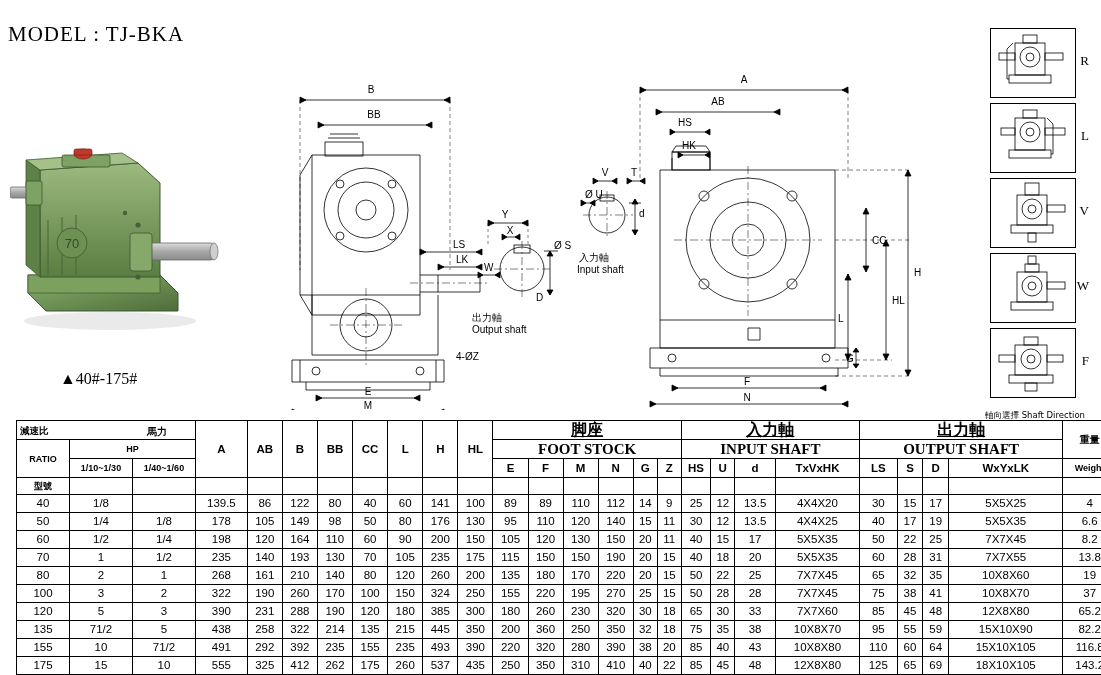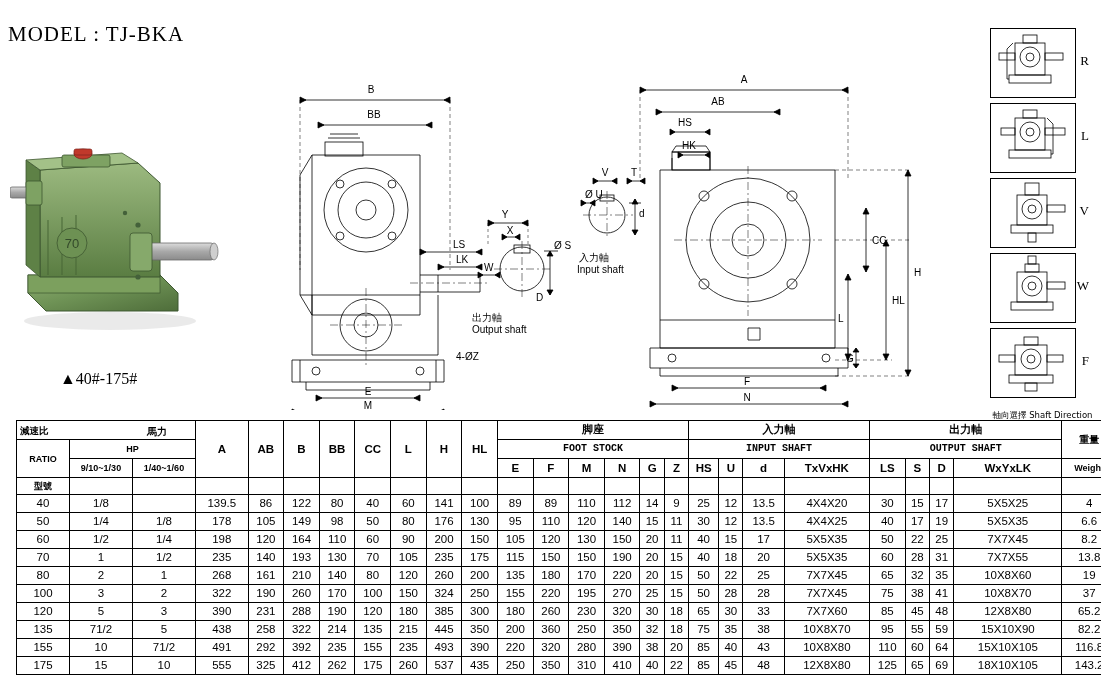--- a/index.html
+++ b/index.html
@@ -40,43 +40,43 @@
   .shaft-panel{position:absolute;left:990px;top:28px;width:100px;height:380px;}
   .shaft-cell{
     position:absolute;left:0;width:84px;height:68px;
     border:1px solid #000;
   }
   .shaft-letter{
     position:absolute;right:-14px;top:24px;font-size:13px;
     font-family:"Liberation Serif", serif;
   }
   .shaft-caption{
-    position:absolute;left:-5px;top:382px;width:115px;text-align:center;
+    position:absolute;left:-5px;top:382px;width:115px;text-align:left;
     font-size:8.5px;font-family:"DejaVu Sans", sans-serif;
   }
 
   
   .tbl-wrap{position:absolute;left:16px;top:420px;width:1101px;}
   table.spec{
     border-collapse:collapse;
     width:1101px;
     font-size:11.5px;
     font-family:"Liberation Sans", sans-serif;
   }
   table.spec th, table.spec td{
     border:1px solid #000;
     text-align:center;
     padding:0;
     height:18px;
     line-height:18px;
     white-space:nowrap;
   }
   table.spec td.data{height:17px;line-height:17px;}
-  .cjkhead{font-family:"DejaVu Sans", sans-serif;font-size:11px;}
-  .subhead{font-size:10px;font-family:Liberation Mono, monospace;}
+  .cjkhead{font-family:"DejaVu Sans", sans-serif;font-size:16px;text-decoration:underline;}
+  .subhead{font-size:15px;font-family:Liberation Serif, serif;}
   .small{font-size:9px;margin-top:25px;}
 
   
   .diag{
     position:relative;padding:0;width:100px;height:55px;
   }
   .ratio-left{width:52px;}
   .weight-head{font-family:"DejaVu Sans", sans-serif;font-size:10px;line-height:11px;}
 </style>
 </head>
@@ -469,21 +469,21 @@
         <tr>
           <th rowspan="2" class="ratio-left small">
             <span>RATIO</span>
           </th>
           <th colspan="2" class="small">HP</th>
           <th colspan="6" class="subhead">FOOT STOCK</th>
           <th colspan="4" class="subhead">INPUT SHAFT</th>
           <th colspan="4" class="subhead">OUTPUT SHAFT</th>
         </tr>
         <tr>
-          <th class="small" style="width:62px">9/10~1/30</th>
+          <th class="small" style="width:62px">1/10~1/30</th>
           <th class="small" style="width:62px">1/40~1/60</th>
           <th>E</th>
           <th>F</th>
           <th>M</th>
           <th>N</th>
           <th>G</th>
           <th>Z</th>
           <th>HS</th>
           <th>U</th>
           <th>d</th>

